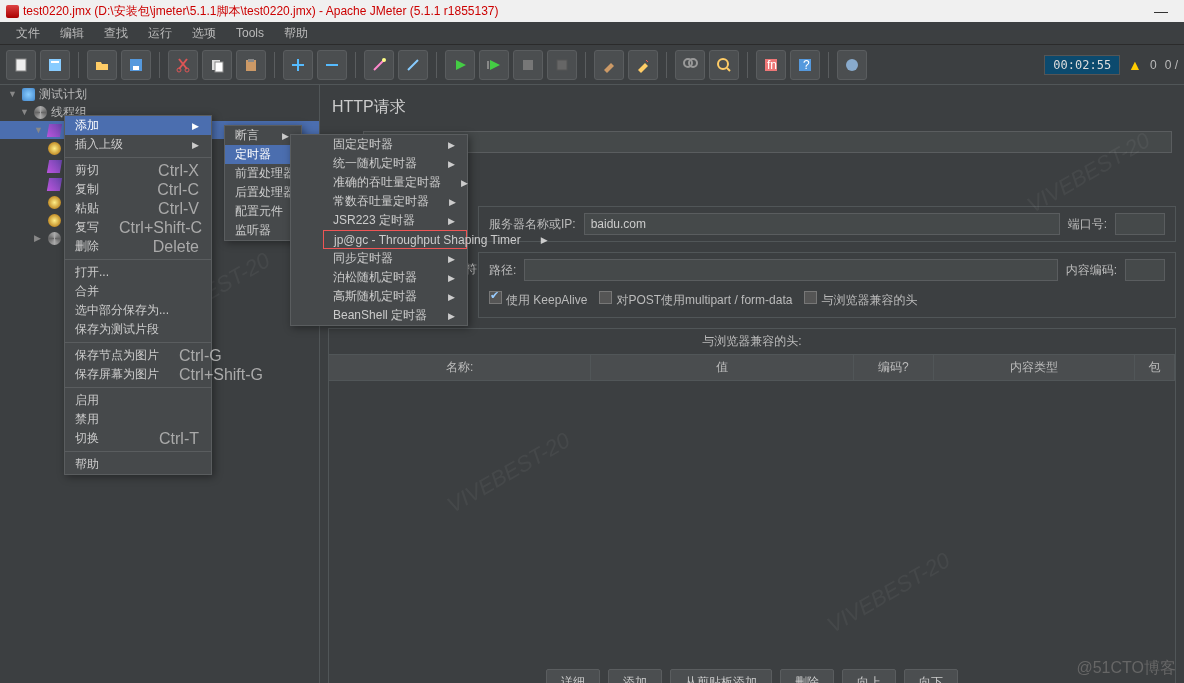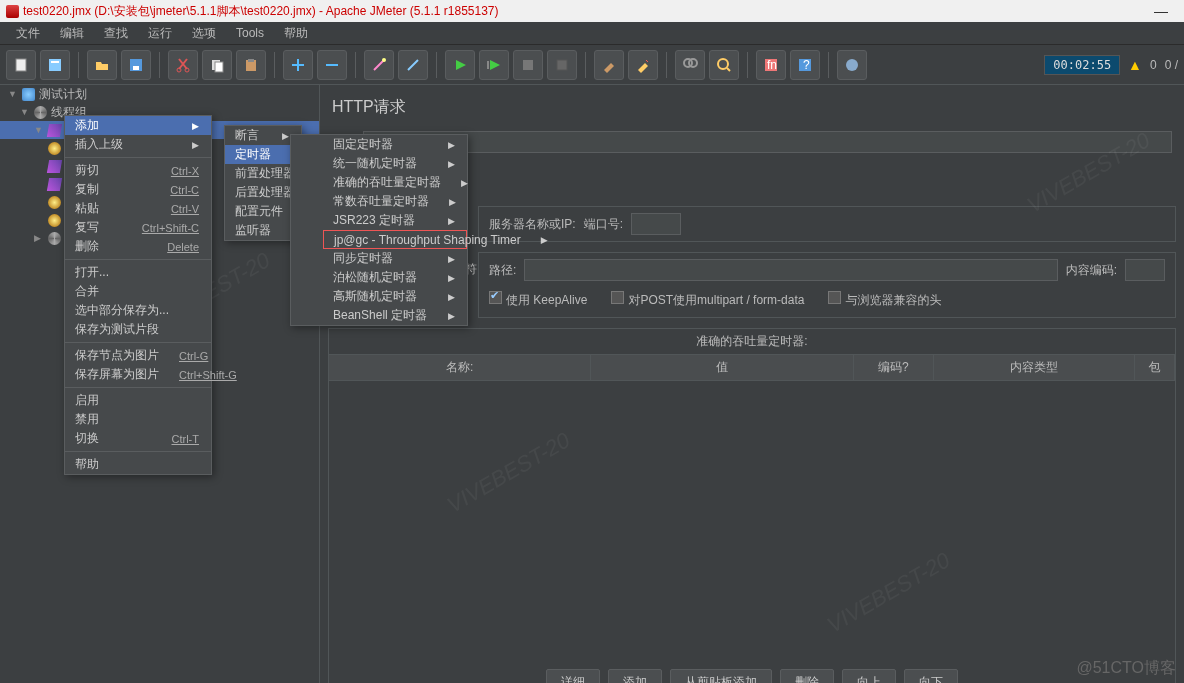--- a/index.html
+++ b/index.html
@@ -22,37 +22,37 @@
 .tree-row.sel { background:#4b6eaf; color:#fff; }
 .arrow { font-size:9px; color:#888; width:10px; }
 .tree-ico { width:13px; height:13px; display:inline-block; }
 .ico-flask { background:radial-gradient(circle,#8cf,#48c); border-radius:2px; }
 .ico-gear { background:conic-gradient(#aaa,#666,#aaa,#666,#aaa); border-radius:50%; }
 .ico-pen { background:linear-gradient(45deg,#b5d,#64a); transform:skew(-10deg); }
 .ico-eye { background:radial-gradient(circle,#fe8,#a60); border-radius:50%; }
 .context-menu { position:absolute; background:#46494b; border:1px solid #5a5d5f; box-shadow:2px 2px 8px rgba(0,0,0,.4); z-index:10; }
 .cm-row { height:19px; display:flex; align-items:center; padding:0 12px 0 10px; color:#ccc; cursor:pointer; white-space:nowrap; gap:20px; }
 .cm-row.hl { background:#4b6eaf; color:#fff; }
-.cm-row .sc { margin-left:auto; color:#aaa; font-size:11px;text-decoration:underline; }
+.cm-row .sc { margin-left:auto; color:#aaa; font-size:16px; }
 .cm-row .sub-arrow { margin-left:auto; font-size:9px; }
 .cm-sep { height:1px; background:#5a5d5f; margin:3px 0; }
 .menu1 { left:64px; top:30px; width:148px; }
 .menu2 { left:212px; top:40px; width:78px;margin-left:12px; }
 .menu3 { left:290px; top:49px; width:178px;padding-left:32px; }
 .highlight-box { border:1px solid #e55; }
 .editor { flex:1; background:#3c3f41; padding:8px 0 0 8px; overflow:hidden; }
 .panel-title { font-size:16px; color:#ccc; margin:4px 0 10px 4px; }
 .form-row { display:flex; align-items:center; height:28px; margin-bottom:6px; }
 .form-row label { color:#bbb; margin-right:8px; }
 .txt-input { background:#45494a; border:1px solid #5a5d5f; color:#ccc; height:22px; padding:0 6px; }
 .hr { height:8px; }
 .sub-panel { border:1px solid #515658; margin:6px 8px 0 0; position:relative; }
 .field-row { display:flex; align-items:center; padding:6px 10px; gap:8px; }
 .field-row .lbl { color:#bbb; white-space:nowrap; }
-.chk-row { display:flex; align-items:flex-end; gap:24px; padding:4px 10px 8px 10px; color:#bbb; }
+.chk-row { display:flex; align-items:flex-end; gap:12px; padding:4px 10px 8px 10px; color:#bbb; }
 .chk { width:13px; height:13px; background:#555; border:1px solid #777; display:inline-block; margin-right:4px; position:relative; }
 .chk.on::after { content:"✔"; position:absolute; top:-3px; left:0; color:#9cf; font-size:11px; }
 .params-title { text-align:center; color:#bbb; padding:4px; border-bottom:1px solid #515658; background:#3c3f41; }
 .table-head { display:flex; background:#4a4d4f; border-bottom:1px solid #515658; }
 .table-head div { padding:4px 8px; color:#bbb; border-right:1px solid #515658; text-align:center; }
 .table-body { height:280px; background:#3c3f41; }
 .btn-row { display:flex; justify-content:center; gap:8px; padding:8px; }
 .btn { background:#4b4e50; border:1px solid #5a5d5f; color:#ccc; padding:4px 14px; border-radius:2px; cursor:pointer; }
 .watermark { position:absolute; color:rgba(255,255,255,.05); font-size:22px; transform:rotate(-30deg); pointer-events:none; font-style:italic; }
 .credit { position:absolute; right:8px; bottom:4px; color:#666; font-size:16px; }
@@ -405,20 +405,21 @@
     <div class="form-row">
       <label>名称:</label>
       <input class="txt-input" style="flex: 1 1 0%; margin-right: 12px;" value="HTTP请求">
     </div>
     <div class="hr"></div>
     <div style="height:30px"></div>
 
     <div class="sub-panel" style="margin-left:150px;">
       <div class="field-row">
         <span class="lbl">服务器名称或IP:</span>
+        <input class="txt-input" style="flex: 1 1 0%;" value="baidu.com">
         <span class="lbl">端口号:</span>
         <input class="txt-input" style="width: 50px;">
       </div>
     </div>
 
     <div class="sub-panel" style="margin-left:150px;margin-top:10px;">
       <div class="field-row">
         <span style="position:absolute;left:-14px;top:8px;color:#bbb">符</span>
         <span class="lbl">路径:</span>
         <input class="txt-input" style="flex: 1 1 0%;">
@@ -426,21 +427,21 @@
         <input class="txt-input" style="width: 40px;">
       </div>
       <div class="chk-row">
         <label><span class="chk on"></span><span>使用 KeepAlive</span></label>
         <label><span class="chk"></span><span>对POST使用multipart / form-data</span></label>
         <label><span class="chk"></span><span>与浏览器兼容的头</span></label>
       </div>
     </div>
 
     <div class="sub-panel" style="margin-top:10px;">
-      <div class="params-title">准确的吞吐量定时器:</div>
+      <div class="params-title">与浏览器兼容的头:</div>
       <div class="table-head">
         <div style="flex:2">名称:</div>
         <div style="flex:2">值</div>
         <div style="width:80px">编码?</div>
         <div style="flex:1.5">内容类型</div>
         <div style="width:40px">包</div>
       </div>
       <div class="table-body"></div>
       <div class="btn-row">
         <button class="btn">详细</button>

